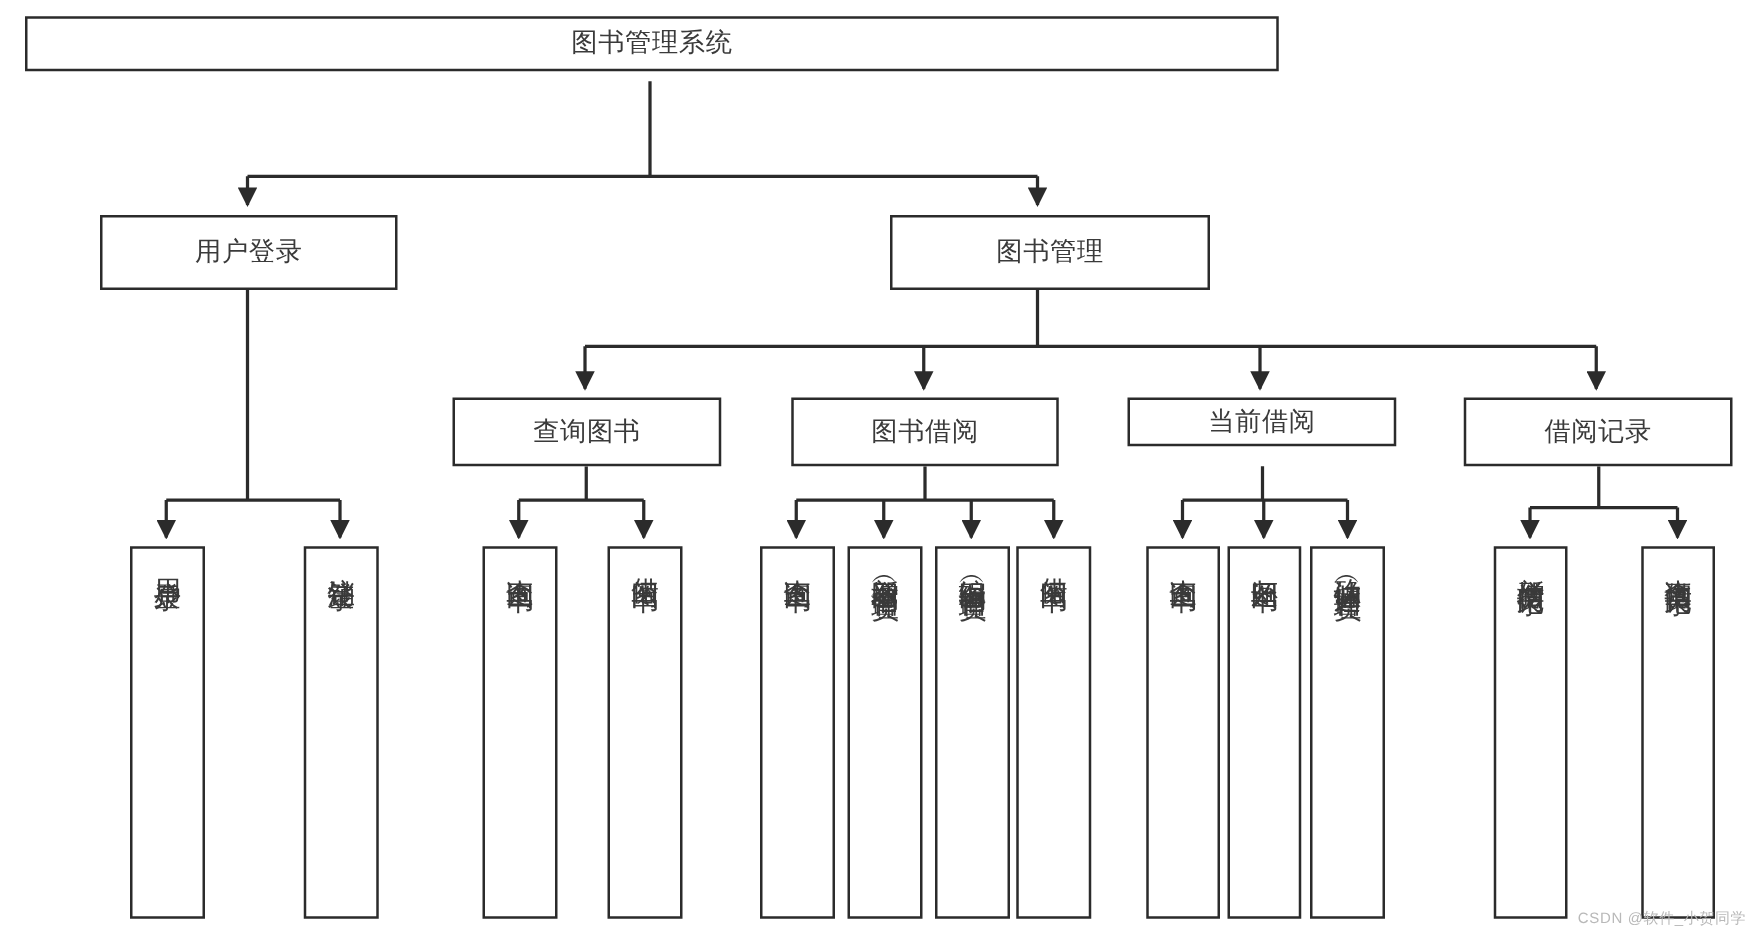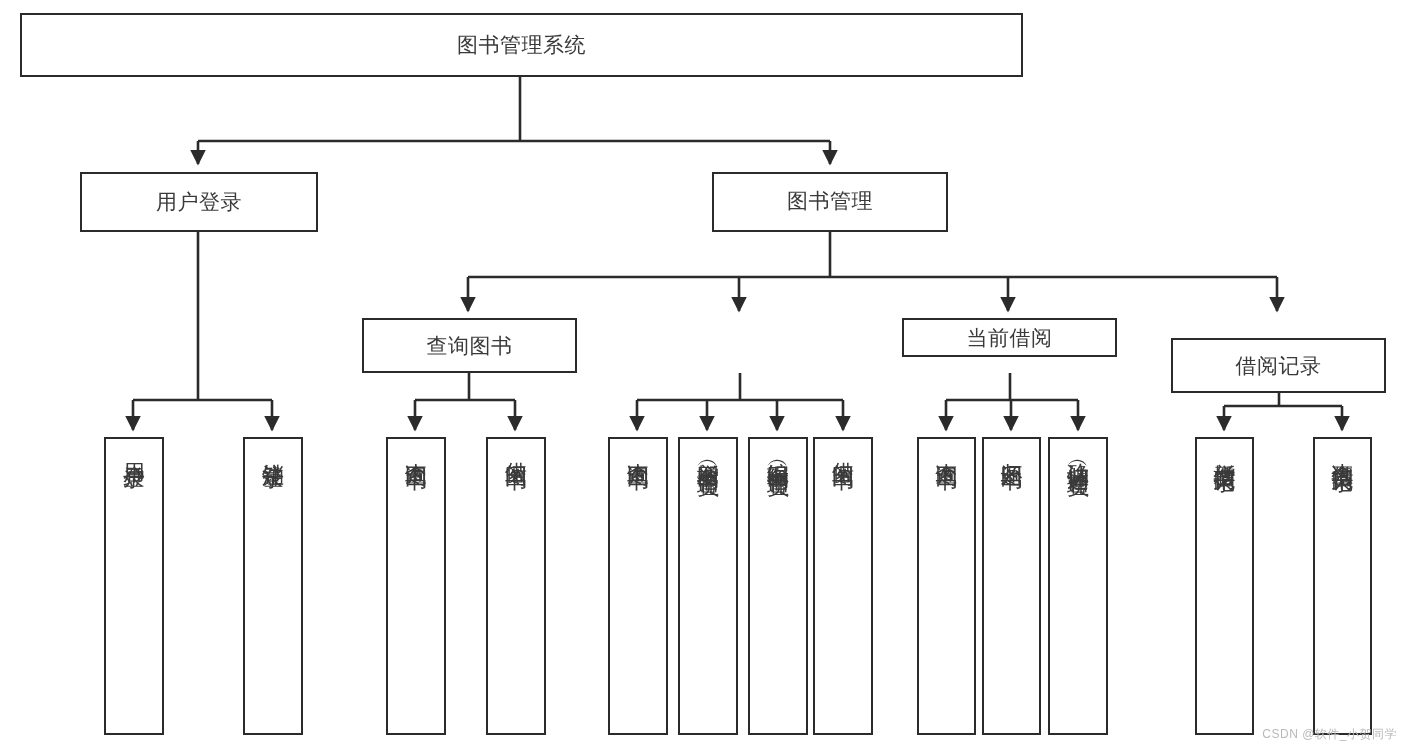--- a/index.html
+++ b/index.html
@@ -115,42 +115,45 @@
       <path d="M 1078 400 L 1078 430" marker-end="url(#arrow)"></path>
 
       <path d="M 1279 373 L 1279 406"></path>
       <path d="M 1224 406 L 1342 406"></path>
       <path d="M 1224 406 L 1224 430" marker-end="url(#arrow)"></path>
       <path d="M 1342 406 L 1342 430" marker-end="url(#arrow)"></path>
 
     </g>
   </svg>
 
-  <div class="node-box" style="left:20px; top:13px; width:1003px; height:64px;">
+  <div class="node-box" style="left:20px; top:13px; width:1003px; height:44px;">
     <span class="node-label">图书管理系统</span>
   </div>
 
   <div class="node-box" style="left:80px; top:172px; width:238px; height:60px;">
     <span class="node-label">用户登录</span>
   </div>
 
-  <div class="node-box" style="left:712px; top:172px; width:236px; height:60px;font-family:Liberation Serif, serif;">
+  <div class="node-box" style="left:712px; top:172px; width:256px; height:60px;">
     <span class="node-label">图书管理</span>
   </div>
 
   <div class="node-box" style="left:362px; top:318px; width:215px; height:55px;">
     <span class="node-label">查询图书</span>
   </div>
 
+  <div class="node-box" style="left:633px; top:318px; width:214px; height:55px;">
+    <span class="node-label">图书借阅</span>
+  </div>
 
   <div class="node-box" style="left:902px; top:318px; width:215px; height:39px;">
     <span class="node-label">当前借阅</span>
   </div>
 
-  <div class="node-box" style="left:1171px; top:318px; width:215px; height:55px;margin-top:20px;">
+  <div class="node-box" style="left:1171px; top:318px; width:215px; height:55px;">
     <span class="node-label">借阅记录</span>
   </div>
 
   <div class="node-box vertical" style="left:104px; top:437px; width:60px; height:298px;">
     <span class="node-label">用户登录</span>
   </div>
 
   <div class="node-box vertical" style="left:243px; top:437px; width:60px; height:298px;">
     <span class="node-label">注销登录</span>
   </div>

